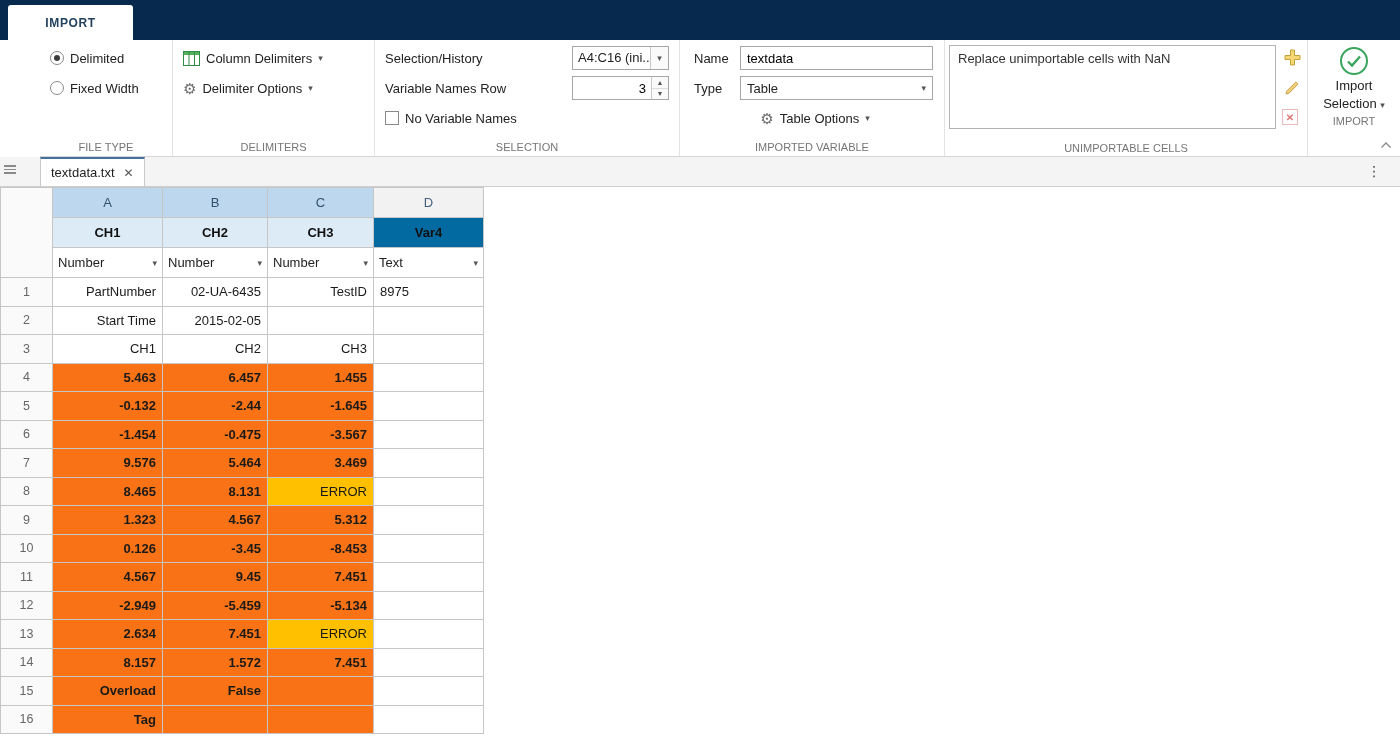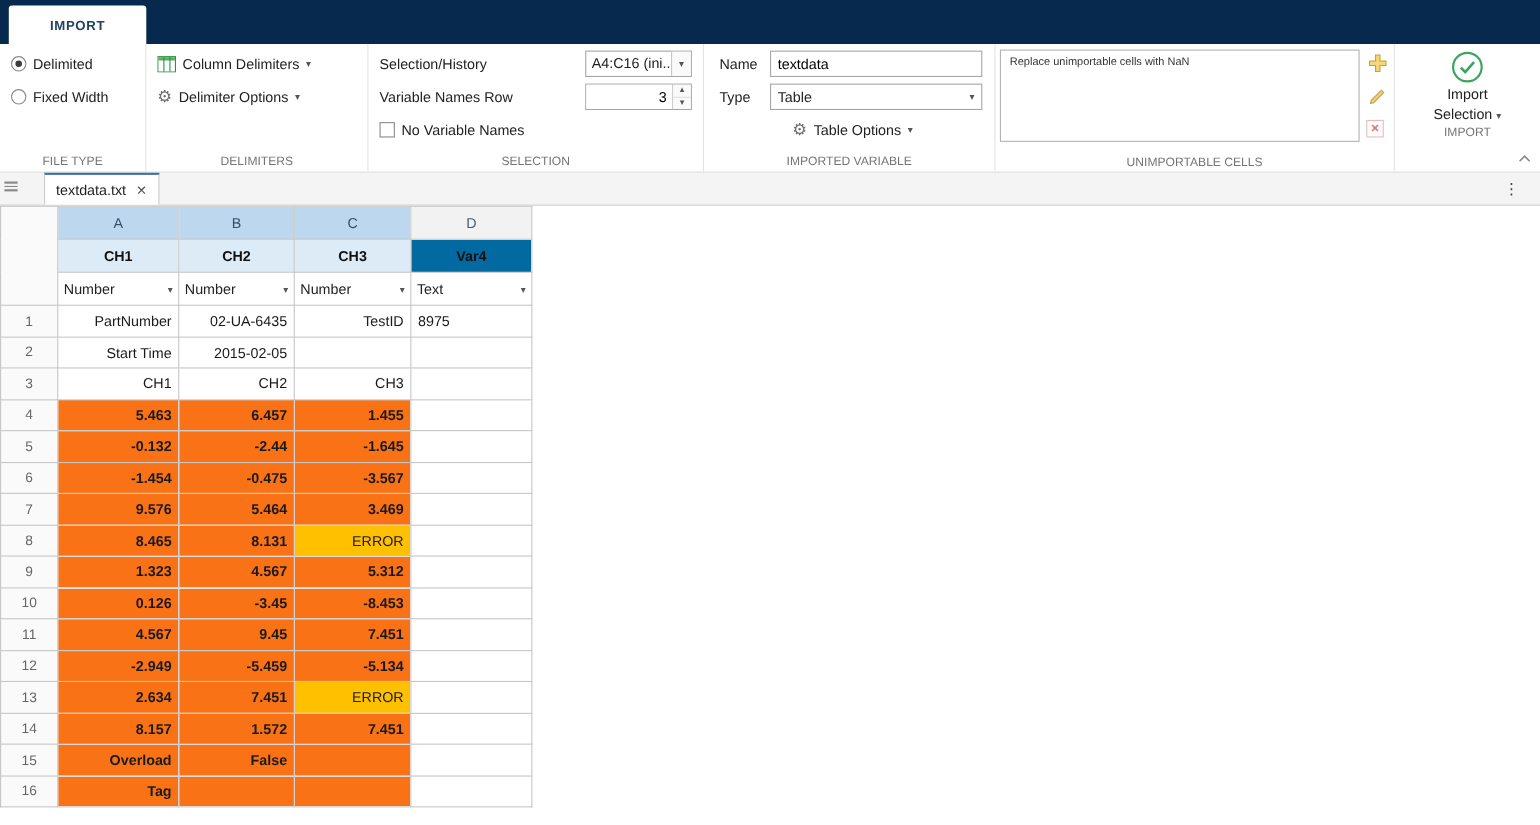--- a/index.html
+++ b/index.html
@@ -9,21 +9,21 @@
   
   .titlebar { height: 40px; background: #07294d; display: flex; align-items: flex-end; }
   .import-tab {
     margin-left: 8px; width: 125px; height: 35px; background: #ffffff;
     display: flex; align-items: center; justify-content: center;
     font-size: 12px; font-weight: 700; letter-spacing: .6px; color: #23425f;
     border-radius: 3px 3px 0 0; cursor: default;
   }
 
   
-  .ribbon { height: 117px; background: #fff; border-bottom: 1px solid #d6d6d6; display: flex; position: relative; }
+  .ribbon { height: 117px; background: #fff; border-bottom: 1px solid #d6d6d6; display: flex; position: relative; margin-left: 40px; }
   .section { display: flex; flex-direction: column; border-right: 1px solid #e3e3e3; }
   .sec-body { flex: 1; padding: 5px 8px 0 10px; display: flex; flex-direction: column; gap: 4px; }
   .sec-label { height: 17px; line-height: 16px; font-size: 11px; color: #757575; text-align: center; white-space: nowrap; }
   .ctl-row { display: flex; align-items: center; height: 26px; gap: 6px; font-size: 13px; color: #222; white-space: nowrap; }
 
   .radio { width: 14px; height: 14px; border: 1px solid #8a8a8a; border-radius: 50%; background: #fff; position: relative; flex: 0 0 auto; }
   .radio.checked::after { content: ""; position: absolute; inset: 3px; background: #3c3c3c; border-radius: 50%; }
   .checkbox { width: 14px; height: 14px; border: 1px solid #8a8a8a; background: #fff; flex: 0 0 auto; }
 
   .dd { font-size: 9px; color: #555; }
@@ -39,21 +39,21 @@
   .spin .spin-btns span { flex: 1; display: flex; align-items: center; justify-content: center; font-size: 7px; color: #555; background: #fafafa; }
   .spin .spin-btns span:first-child { border-bottom: 1px solid #ddd; }
 
   .txt-input { width: 193px; height: 24px; border: 1px solid #a6a6a6; padding: 0 6px; font-size: 13px; font-family: inherit; outline: none; }
   .select { display: flex; align-items: center; width: 193px; height: 24px; border: 1px solid #a6a6a6; background: #fff; padding: 0 6px; font-size: 13px; justify-content: space-between; }
 
   .space-between { justify-content: space-between; padding-right: 2px; }
   .lab-fixed { width: 40px; flex: 0 0 auto; }
 
   .unimp-wrap { display: flex; gap: 6px; padding: 5px 4px 0 4px; height: 100%; }
-  .unimp-box { width: 327px; height: 84px; border: 1px solid #b3b3b3; background: #fff; padding: 5px 8px; font-size: 10px; color: #333; }
+  .unimp-box { width: 327px; height: 84px; border: 1px solid #b3b3b3; background: #fff; padding: 5px 8px; font-size: 13px; color: #333; }
   .unimp-icons { display: flex; flex-direction: column; justify-content: flex-start; gap: 11px; padding-top: 2px; }
   .icon-btn { width: 20px; height: 20px; display: flex; align-items: center; justify-content: center; }
   .del-ic { width: 16px; height: 16px; border: 1px solid #e3a2a2; color: #d64541; font-size: 10px; font-weight: 700; display: flex; align-items: center; justify-content: center; opacity: .75; }
   .pencil-ic { opacity: .85; }
 
   .import-btn { display: flex; flex-direction: column; align-items: center; gap: 2px; padding-top: 6px; cursor: default; }
   .import-btn .t { font-size: 13px; color: #222; line-height: 16px; }
   .collapse-arrow { position: absolute; right: 8px; bottom: 3px; color: #8a8a8a; }
 
   

